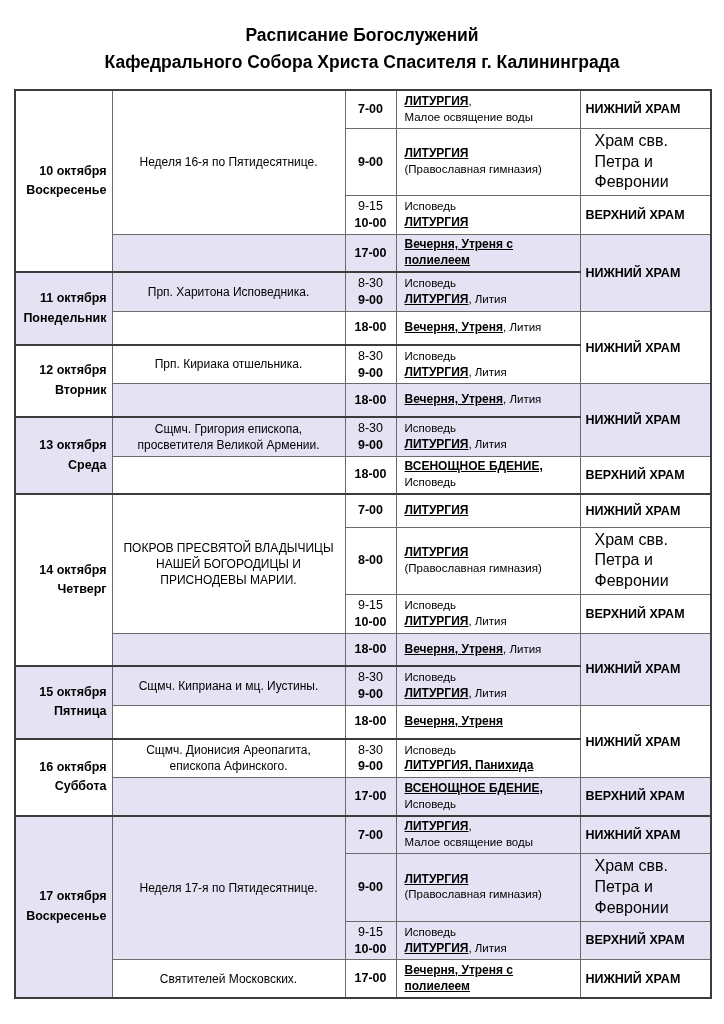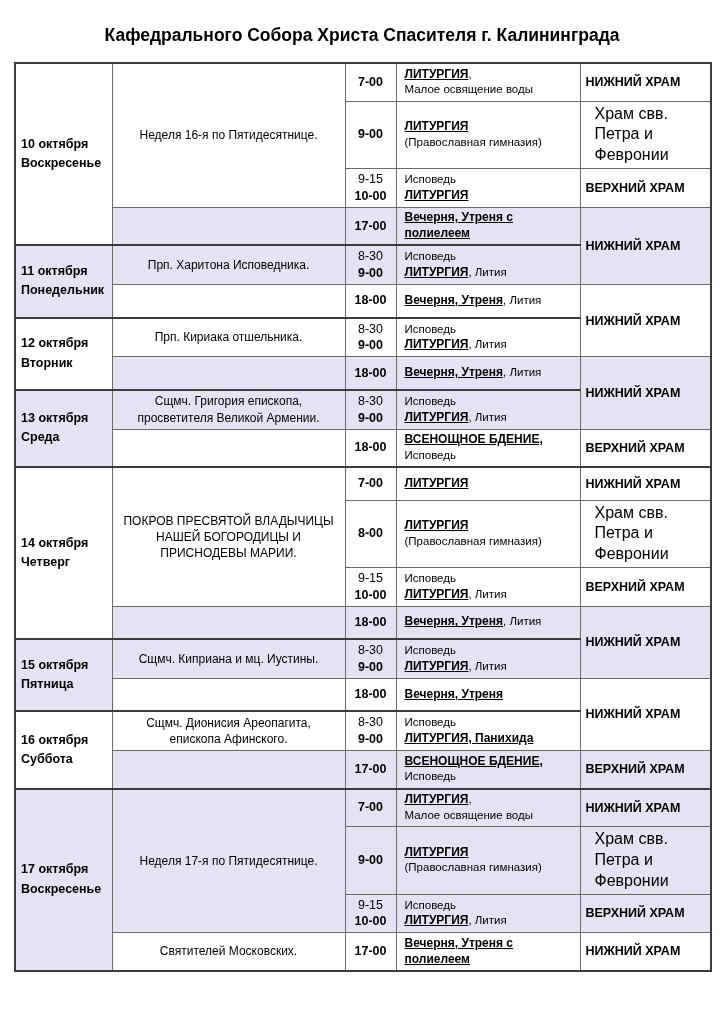--- a/index.html
+++ b/index.html
@@ -30,21 +30,21 @@
   tr.ds td { border-top: 2px solid #3c3c3c; }
 
   .lav { background: #e5e2f4; }
 
   .c-date { width: 97px; }
   .c-feast { width: 233px; }
   .c-time { width: 51px; }
   .c-svc { width: 184px; }
   .c-loc { width: 131px; }
 
-  td.date-td { text-align: left; font-weight: bold; font-size: 12.5px; line-height: 1.55; }
+  td.date-td { text-align: right; font-weight: bold; font-size: 12.5px; line-height: 1.55; }
   td.feast-td { text-align: center; font-weight: normal; font-size: 12px; line-height: 1.35; padding: 2px 9px; }
   td.time-td { text-align: center; font-size: 12.5px; line-height: 1.35; font-weight: bold; }
   td.time-td .tl { font-weight: normal; }
   td.svc-td { font-size: 12px; line-height: 1.32; padding-left: 8px; text-align: left; }
   td.svc-td .b { font-weight: bold; text-decoration: underline; }
   td.svc-td .rr { font-weight: normal; font-size: 11.5px; }
   td.loc-td { text-align: left; font-weight: bold; font-size: 12.5px; line-height: 1.3; }
   td.loc-td.small { font-weight: normal; font-size: 16px; padding: 2px 14px; }
 
   .footer {
@@ -52,20 +52,21 @@
     font-weight: bold; font-size: 14px; line-height: 1.75;
     white-space: pre-wrap;
   }
 </style>
 </head>
 <body>
 
 <div class="page">
 
   <div class="title">
+    <div>Расписание Богослужений</div>
     <div>Кафедрального Собора Христа Спасителя г. Калининграда</div>
   </div>
 
   <table class="sched">
     <colgroup>
       <col class="c-date">
         <col class="c-feast">
         <col class="c-time">
         <col class="c-svc">
         <col class="c-loc">

